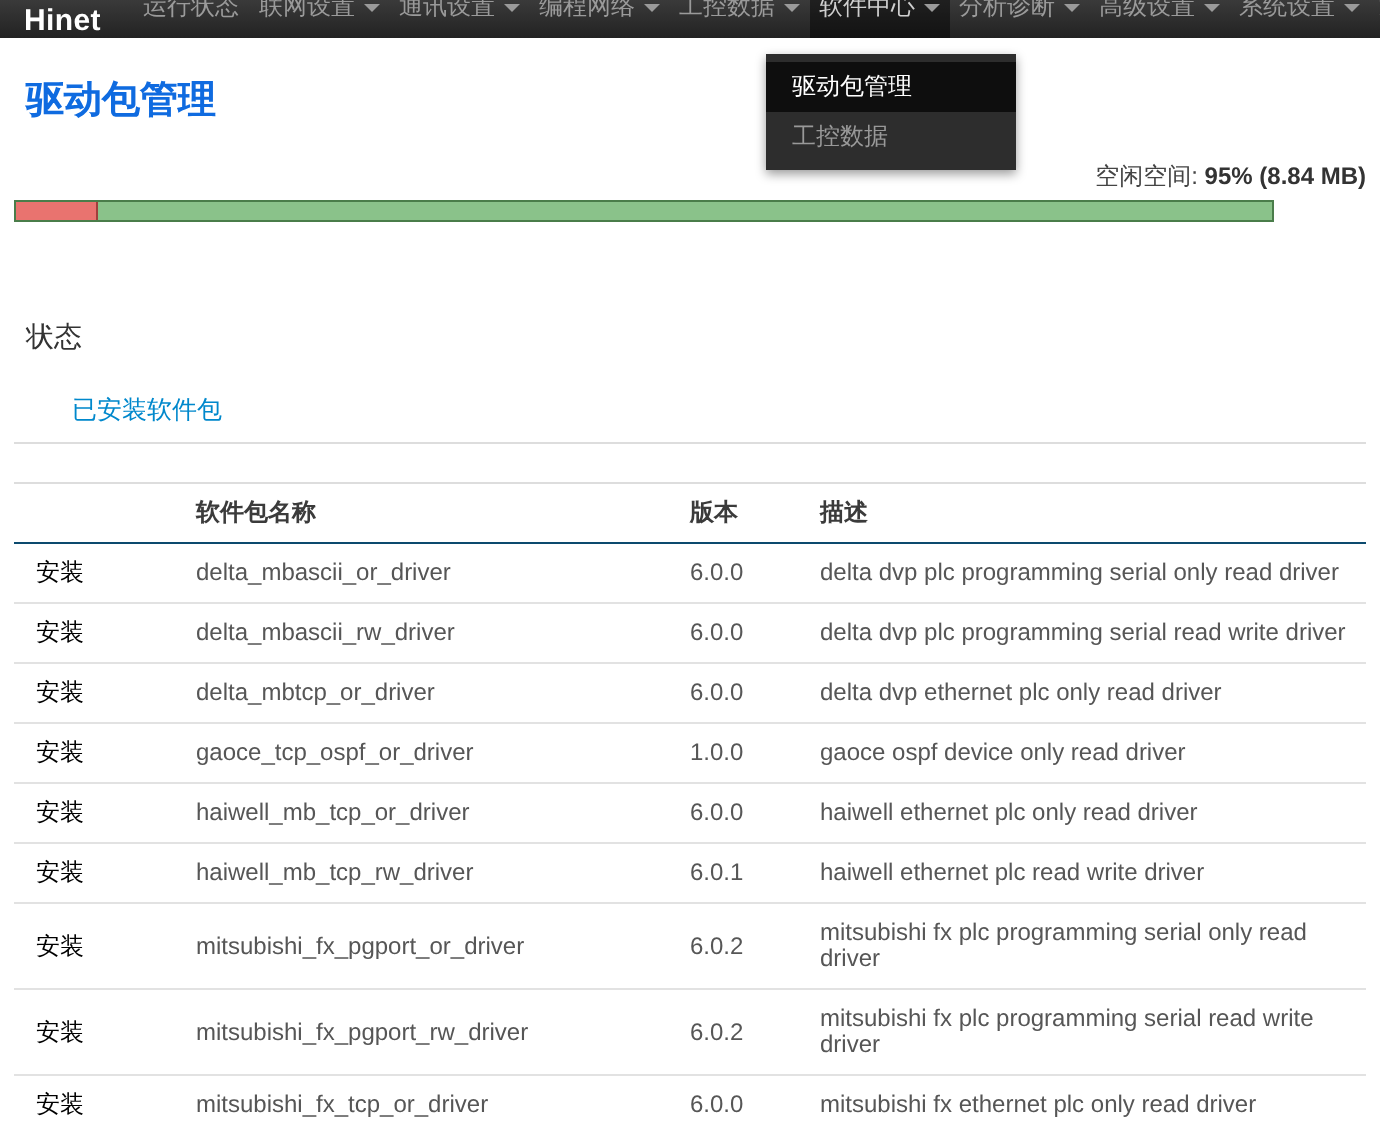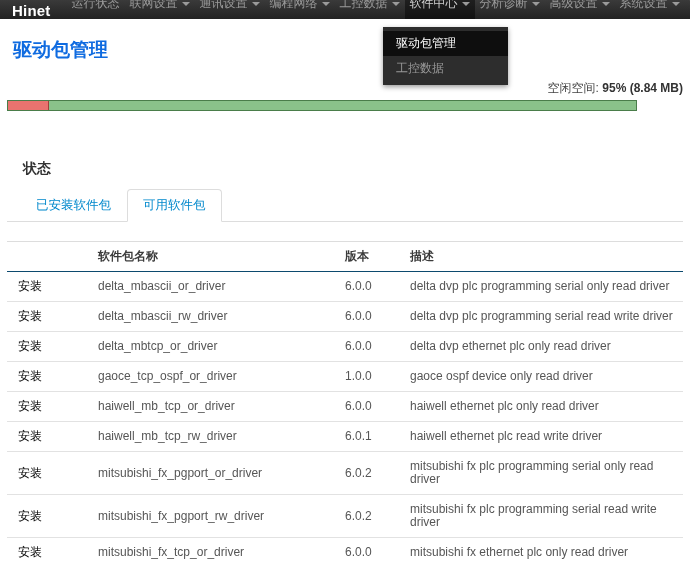--- a/index.html
+++ b/index.html
@@ -39,21 +39,21 @@
   .free-space { font-size:12px; color:#444; margin:17px 0 3px 1px;text-align:right; }
   .free-space .val { font-weight:bold; color:#333; }
   .progress {
     position:relative; width:630px; height:11px;
     background:#8ac28a; border:1px solid #4a7d4a;
   }
   .progress .used {
     position:absolute; left:0; top:0; bottom:0; width:6.5%;
     background:#e9736f; border-right:1px solid #a03f3c;
   }
-  .status-heading { font-size:14px; font-weight:bold; color:#333; margin:49px 0 0 16px; }
+  .status-heading { font-size:14px; font-weight:normal; color:#333; margin:49px 0 0 6px; }
   
   .tabs { display:flex; border-bottom:1px solid #ddd; margin-top:11px; padding-left:13px; }
   .tab {
     font-size:12.5px; color:#0088cc; padding:7px 15px; margin-bottom:-1px;
     cursor:pointer; border:1px solid transparent; border-radius:4px 4px 0 0;text-align:right;
   }
   .tab.active { background:#fff; border-color:#ddd #ddd #fff #ddd; }
   
   .table-wrap { position:relative; margin-top:19px; width:676px; }
   table { width:676px; border-collapse:collapse; font-size:12px; table-layout:fixed; }
@@ -126,21 +126,20 @@
     <span class="val">95% (8.84 MB)</span>
   </div>
   <div class="progress">
     <div class="used" style="width: 6.5%;"></div>
   </div>
 
   <div class="status-heading">状态</div>
 
   <div class="tabs">
     <span class="tab">已安装软件包</span>
-    <span class="tab active">可用软件包</span>
   </div>
 
   <div class="table-wrap">
     <table>
       <colgroup>
           <col class="c-install">
           <col class="c-name">
           <col class="c-ver">
           <col class="c-desc">
         </colgroup>

